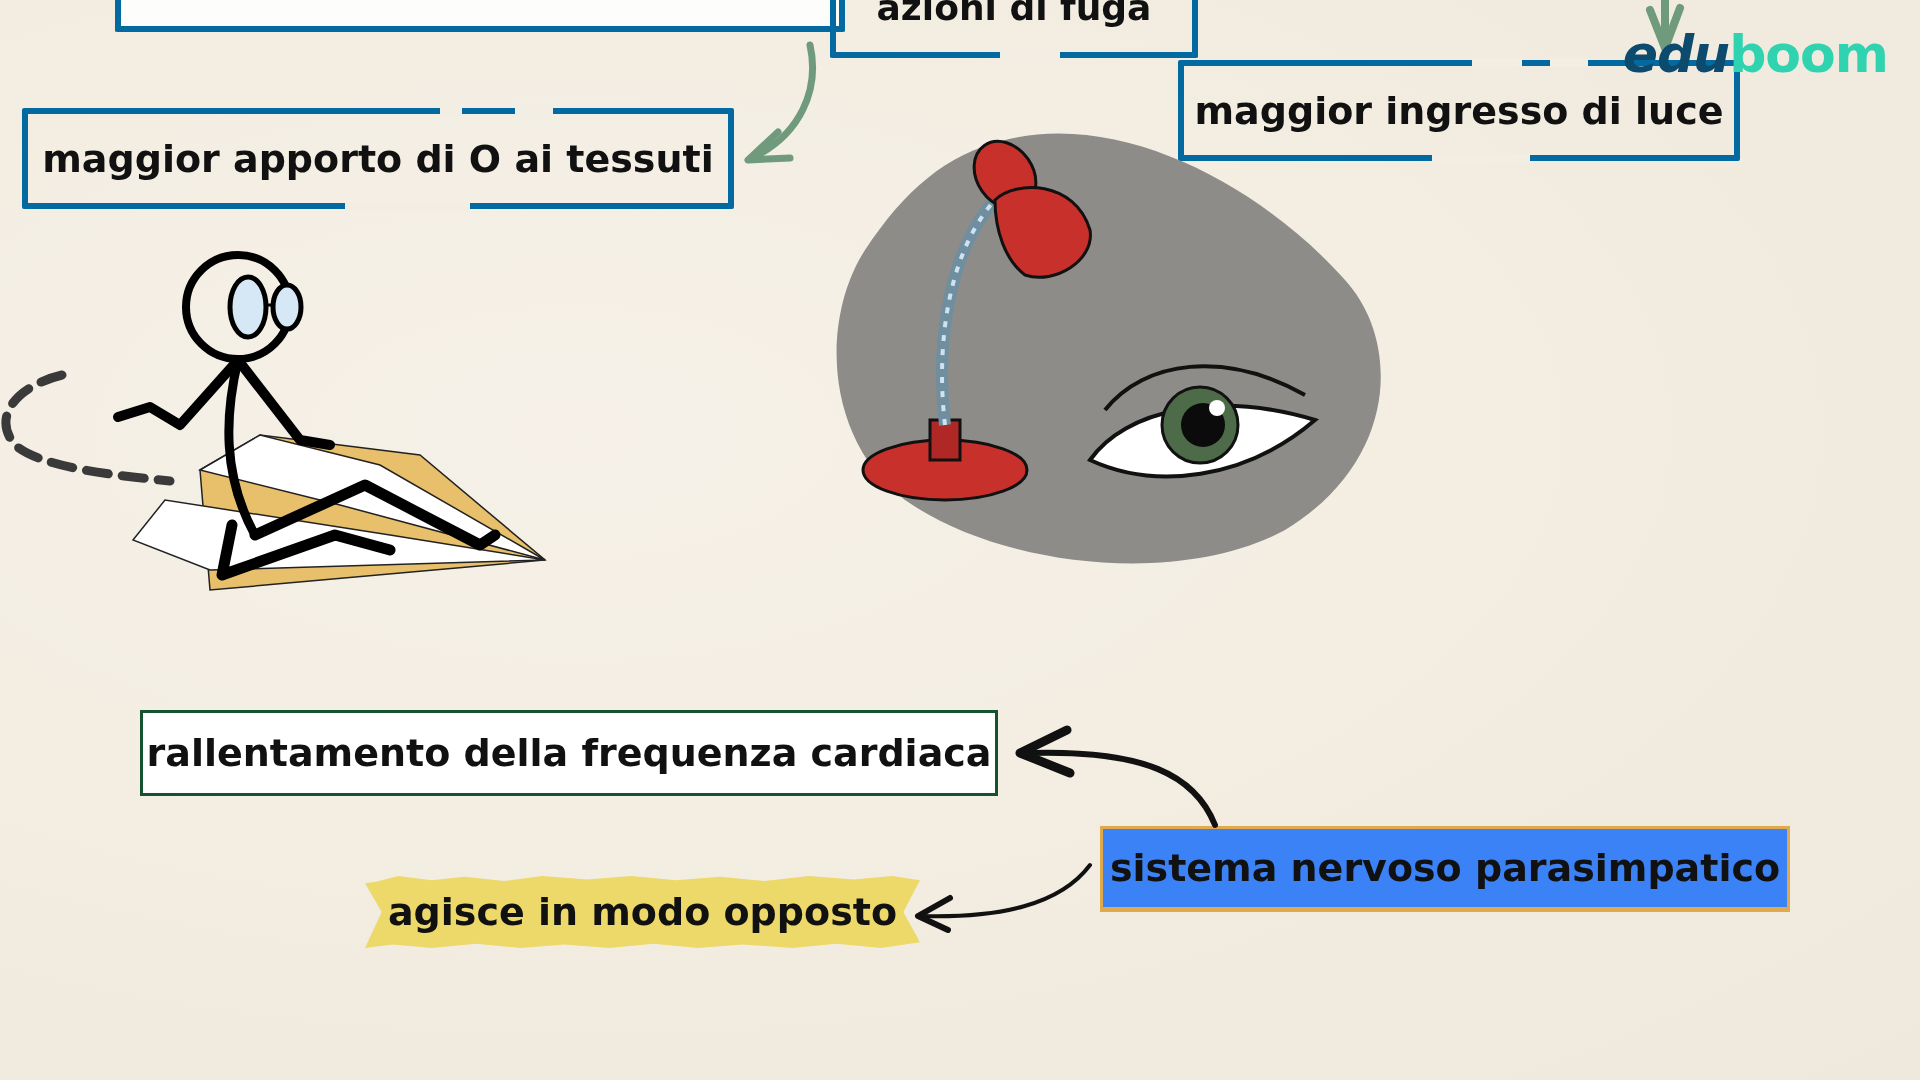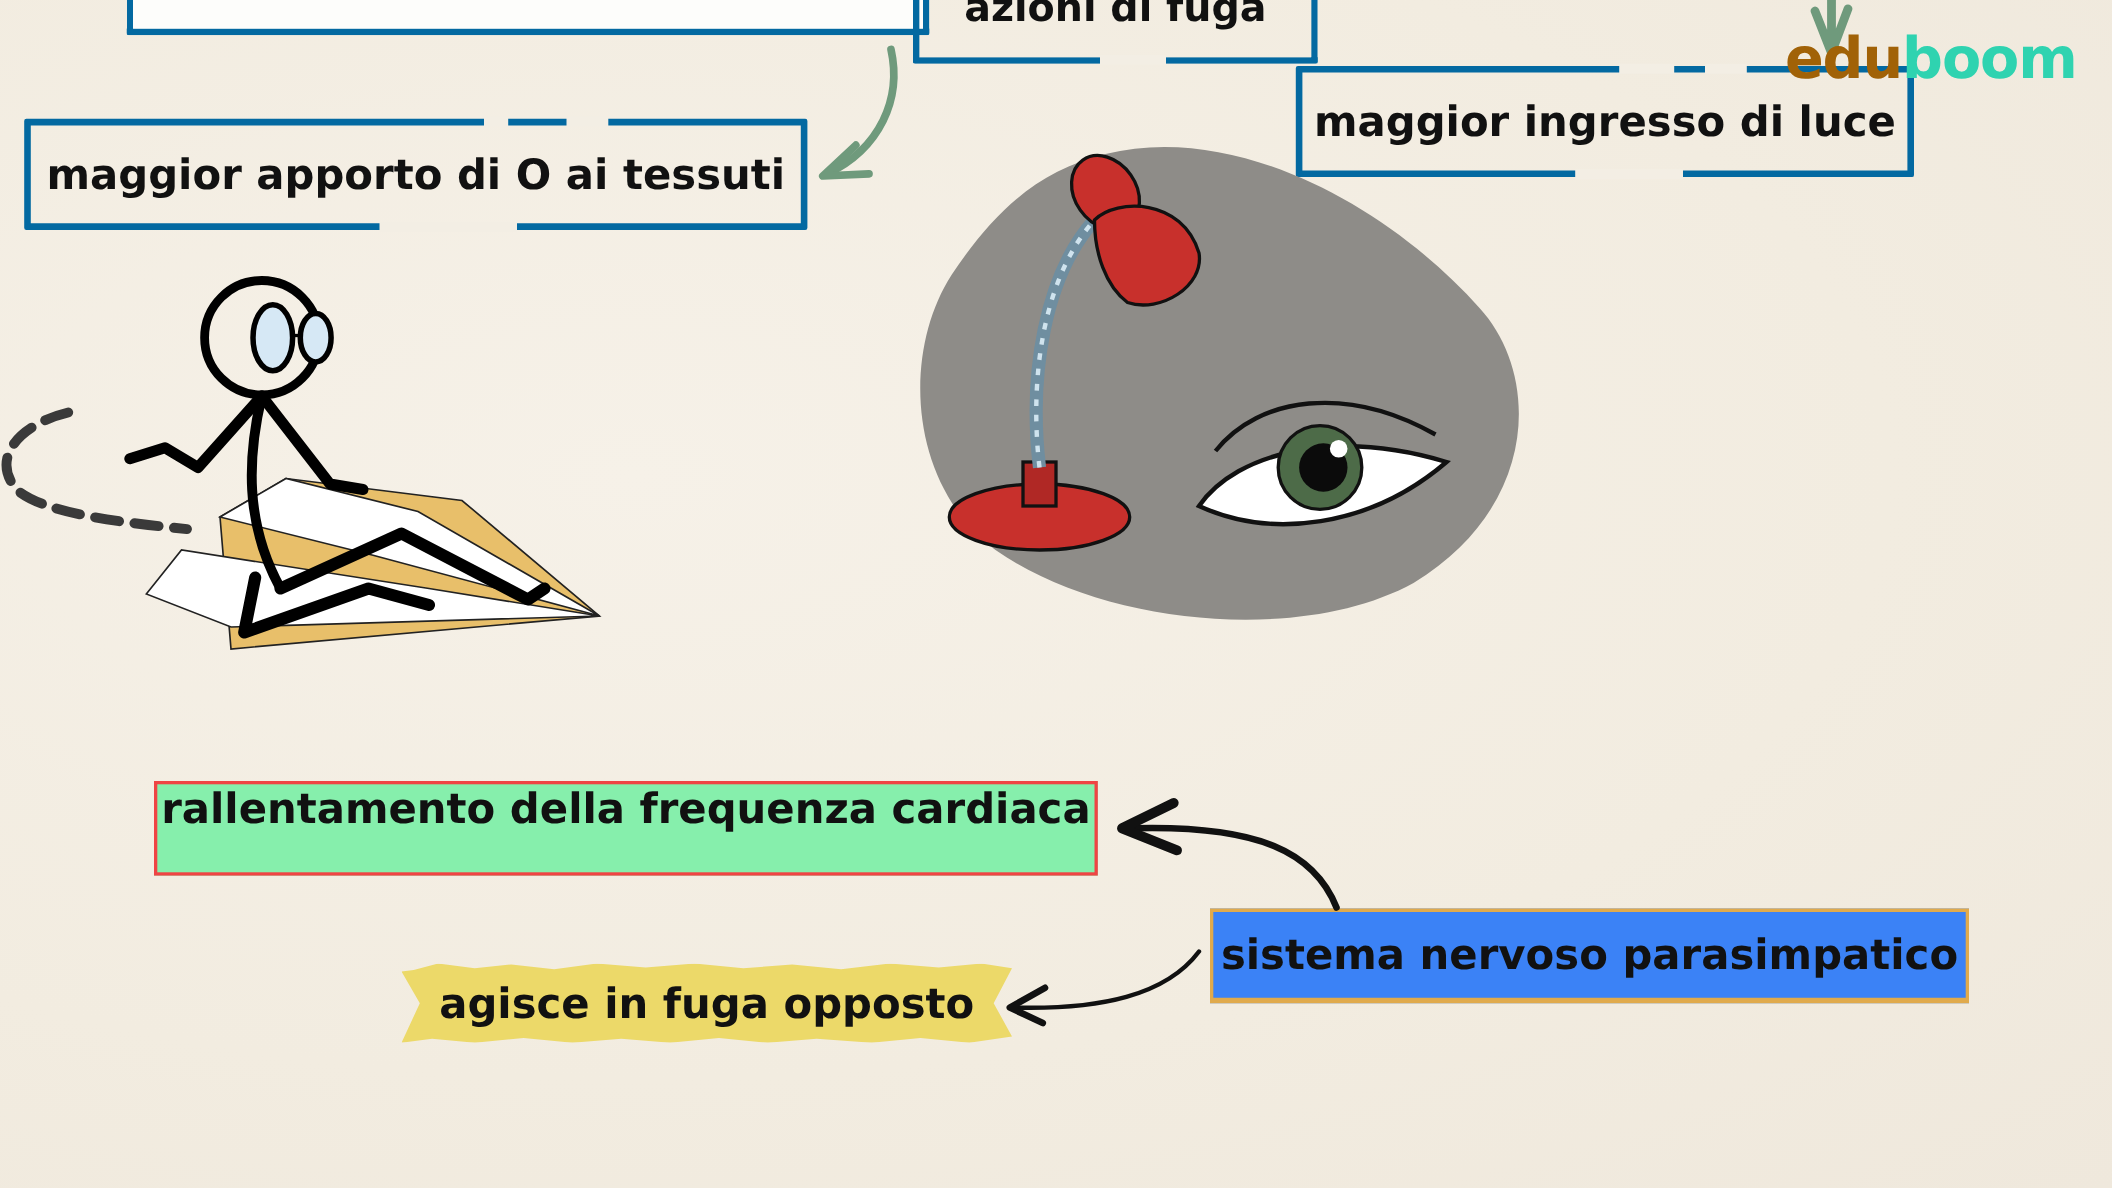--- a/index.html
+++ b/index.html
@@ -11,22 +11,22 @@
   }
   .label-text { color: #111; font-weight: bold; font-family: "DejaVu Sans", sans-serif; white-space: nowrap; }
   .green-box {
     position: absolute; background: transparent;
     border: 6px solid #0369a1; border-radius: 2px; box-sizing: border-box;
     display: flex; align-items: center; justify-content: center;
   }
   .green-box.white { background: #fdfdfb; }
   .gap { position: absolute; height: 9px; background: #f3eee4; }
   .orange-box {
-    position: absolute; background: #86efac; border: 3px solid #ef4444; box-sizing: border-box;
-    display: flex; justify-content: center;
+    position: absolute; background: #ffffff; border: 3px solid #14532d; box-sizing: border-box;
+    display: flex; align-items: center; justify-content: center;
   }
   .yellow-box {
     position: absolute; background: #3b82f6; border: 3px solid #e0aa4c; border-bottom-width: 5px; box-sizing: border-box;
     display: flex; align-items: center; justify-content: center;
   }
   .highlight {
     position: absolute; display: flex; align-items: center; justify-content: center;
     background: #ecd969;
     clip-path: polygon(2% 8%, 6% 0, 12% 6%, 18% 1%, 25% 7%, 32% 0, 40% 5%, 48% 0, 56% 6%, 64% 1%, 72% 7%, 80% 0, 88% 5%, 95% 0, 100% 6%, 97% 50%, 100% 92%, 93% 100%, 85% 94%, 77% 100%, 68% 95%, 60% 100%, 52% 94%, 44% 100%, 36% 95%, 28% 100%, 20% 94%, 12% 100%, 5% 95%, 0 100%, 3% 50%, 0 10%);
   }
@@ -62,21 +62,21 @@
 </div>
 <div class="gap" style="left:1472px; top:58px; width:50px;"></div>
 <div class="gap" style="left:1550px; top:58px; width:38px;"></div>
 <div class="gap" style="left:1432px; top:154px; width:98px;"></div>
 
 <svg style="left:1640px; top:0px;" width="50" height="55" viewBox="0 0 50 55">
   <path d="M25 0 L 25 48 M10 10 L 25 48 L 40 8" stroke="#6f9a7c" stroke-width="8" fill="none" stroke-linecap="round" stroke-linejoin="round"></path>
 </svg>
 
 <div class="logo">
-  <span style="color:#a16207;">edu</span><span style="color:#2fd3b0;">boom</span>
+  <span style="color:#0c4a6e;font-style:italic;">edu</span><span style="color:#2fd3b0;">boom</span>
 </div>
 
 <svg style="left:0; top:245px;" width="570" height="380" viewBox="0 0 570 380">
 
   <path d="M62 130 C 20 140, -10 170, 15 200 C 40 222, 110 230, 170 236" stroke="#3a3a3a" stroke-width="9" fill="none" stroke-dasharray="22 14" stroke-linecap="round"></path>
 
   <polygon points="200,225 260,190 420,210 545,315 210,345" fill="#e8bf6a" stroke="#222" stroke-width="1.5"></polygon>
   <polygon points="200,225 260,190 380,220 545,315 340,260" fill="#fff" stroke="#222" stroke-width="1.5"></polygon>
   <polygon points="133,295 165,255 390,290 545,315 210,325" fill="#fff" stroke="#222" stroke-width="1.5"></polygon>
 
@@ -115,21 +115,21 @@
 
 <div class="orange-box" style="left:140px; top:710px; width:858px; height:86px;">
   <span class="label-text" style="font-size:38px;">rallentamento della frequenza cardiaca</span>
 </div>
 
 <div class="yellow-box" style="left:1100px; top:826px; width:690px; height:86px;">
   <span class="label-text" style="font-size:38px;">sistema nervoso parasimpatico</span>
 </div>
 
 <div class="highlight" style="left:365px; top:876px; width:555px; height:72px;">
-  <span class="label-text" style="font-size:38px;">agisce in fuga opposto</span>
+  <span class="label-text" style="font-size:38px;">agisce in modo opposto</span>
 </div>
 
 <svg style="left:1005px; top:725px;" width="230" height="110" viewBox="0 0 230 110">
   <path d="M210 100 C 190 50, 140 25, 25 28" stroke="#111" stroke-width="6" fill="none" stroke-linecap="round"></path>
   <path d="M62 5 L 15 28 L 65 48" stroke="#111" stroke-width="9" fill="none" stroke-linecap="round" stroke-linejoin="round"></path>
 </svg>
 <svg style="left:910px; top:860px;" width="190" height="80" viewBox="0 0 190 80">
   <path d="M180 5 C 150 45, 90 58, 12 56" stroke="#111" stroke-width="4" fill="none" stroke-linecap="round"></path>
   <path d="M40 38 L 8 56 L 38 70" stroke="#111" stroke-width="6" fill="none" stroke-linecap="round" stroke-linejoin="round"></path>
 </svg>

